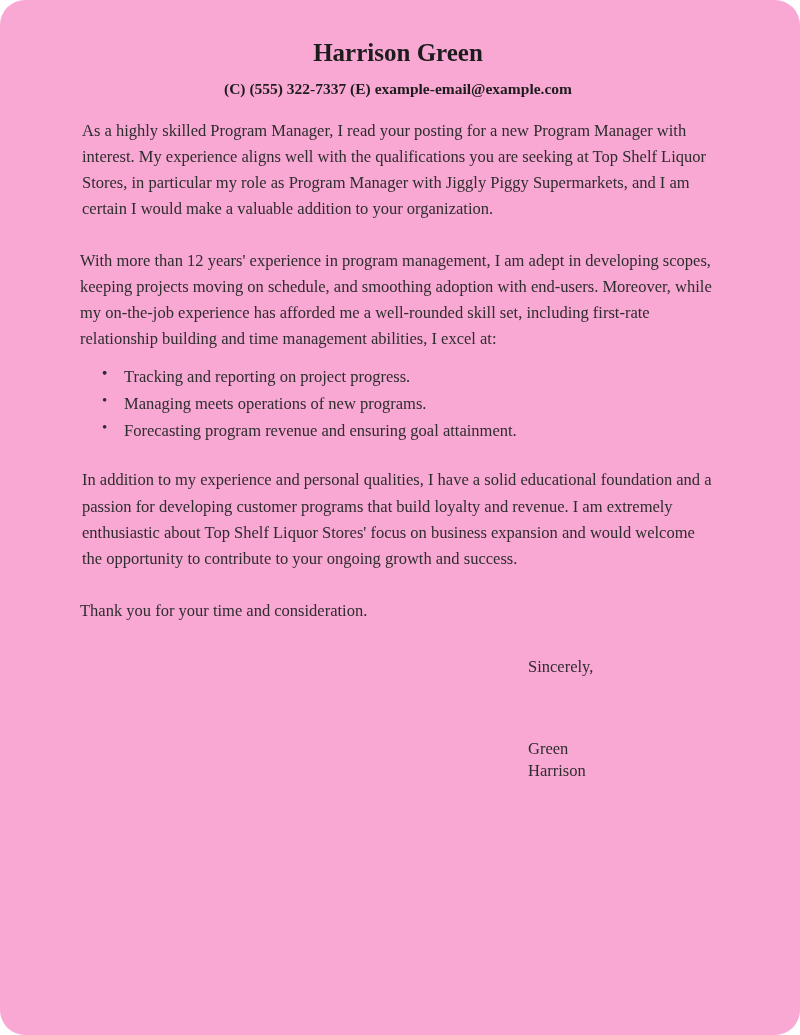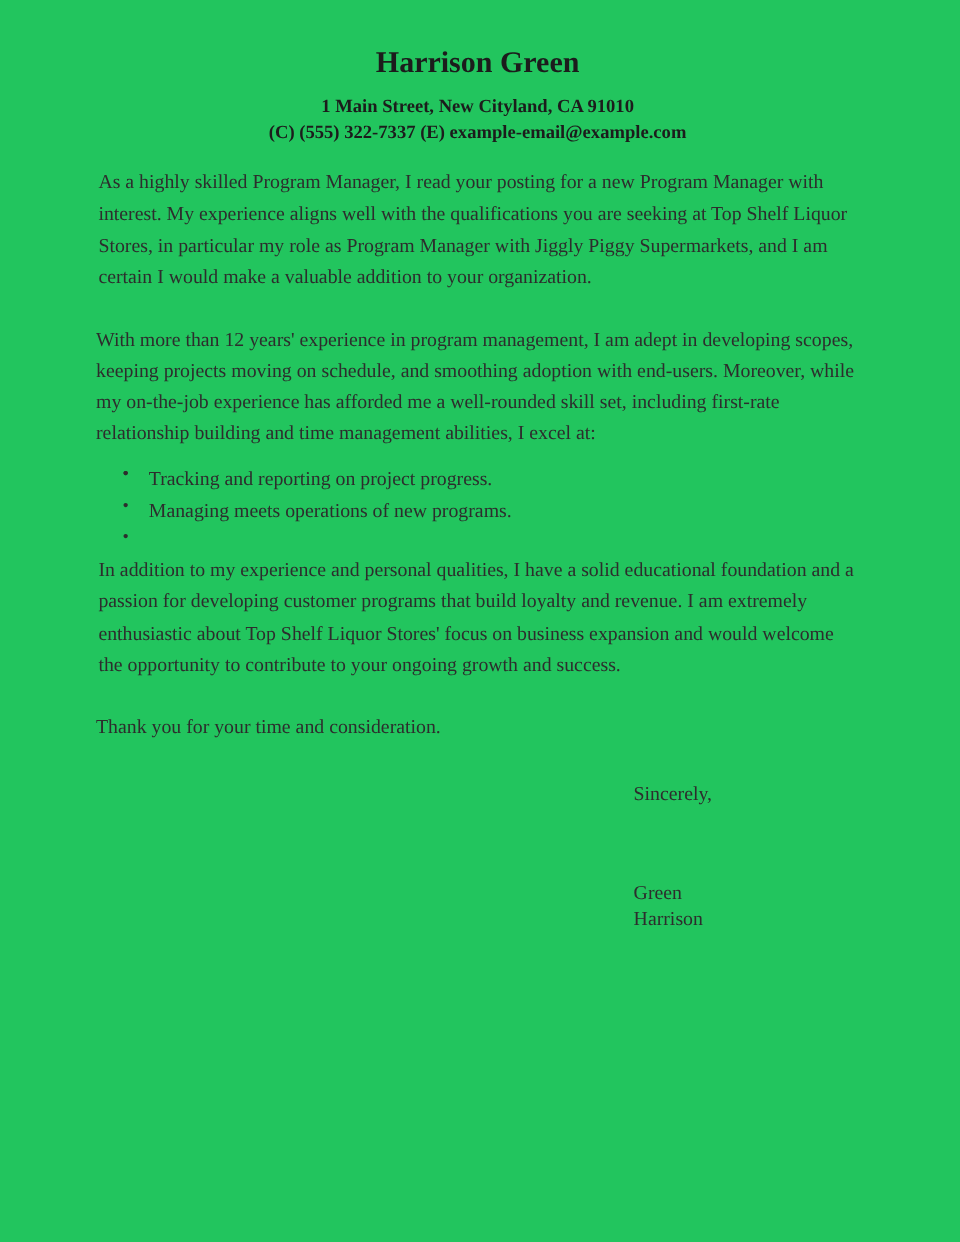--- a/index.html
+++ b/index.html
@@ -5,26 +5,27 @@
   html, body {
     margin: 0;
     padding: 0;
     background: #ffffff;
   }
   .page {
     position: relative;
     width: 800px;
     min-height: 1035px;
     box-sizing: border-box;
-    background: #22c55e;
+    background: #f9a8d4;
     padding: 38px 84px 60px 80px;
     font-family: "Liberation Serif", "DejaVu Serif", serif;
     color: #2d2d2d;
     font-size: 16.5px;
     line-height: 1.58;
+    border-radius: 25px;
   }
   .letter-header {
     text-align: center;
     margin-bottom: 18px;
   }
   .sender-name {
     font-size: 25px;
     font-weight: bold;
     color: #1c1c1c;
     margin: 0 0 10px 0;
@@ -78,21 +79,20 @@
     line-height: 1.35;
   }
 </style>
 </head>
 <body>
 
 <div class="page">
 
   <div class="letter-header">
     <p class="sender-name">Harrison Green</p>
-    <p class="sender-address">1 Main Street, New Cityland, CA 91010</p>
     <p class="sender-contact">(C) (555) 322-7337 (E) example-email@example.com</p>
   </div>
 
 
   <p class="para">As a highly skilled Program Manager, I read your posting for a new Program Manager with interest. My experience aligns well with the qualifications you are seeking at Top Shelf Liquor Stores, in particular my role as Program Manager with Jiggly Piggy Supermarkets, and I am certain I would make a valuable addition to your organization.</p>
 
   <p class="para-tight">With more than 12 years' experience in program management, I am adept in developing scopes, keeping projects moving on schedule, and smoothing adoption with end-users. Moreover, while my on-the-job experience has afforded me a well-rounded skill set, including first-rate relationship building and time management abilities, I excel at:</p>
 
   <ul class="bullet-list">
     <li>
@@ -101,20 +101,21 @@
     <li>
       <span class="bullet-glyph">•</span>
       <span>Tracking and reporting on project progress.</span>
     </li>
     <li>
       <span class="bullet-glyph">•</span>
       <span>Managing meets operations of new programs.</span>
     </li>
     <li>
       <span class="bullet-glyph">•</span>
+      <span>Forecasting program revenue and ensuring goal attainment.</span>
     </li>
   </ul>
 
   <p class="para">In addition to my experience and personal qualities, I have a solid educational foundation and a passion for developing customer programs that build loyalty and revenue. I am extremely enthusiastic about Top Shelf Liquor Stores' focus on business expansion and would welcome the opportunity to contribute to your ongoing growth and success.</p>
 
 
   <p class="closing-line">Thank you for your time and consideration.</p>
 
   <div class="signoff-block">
     <p class="signoff">Sincerely,</p>

